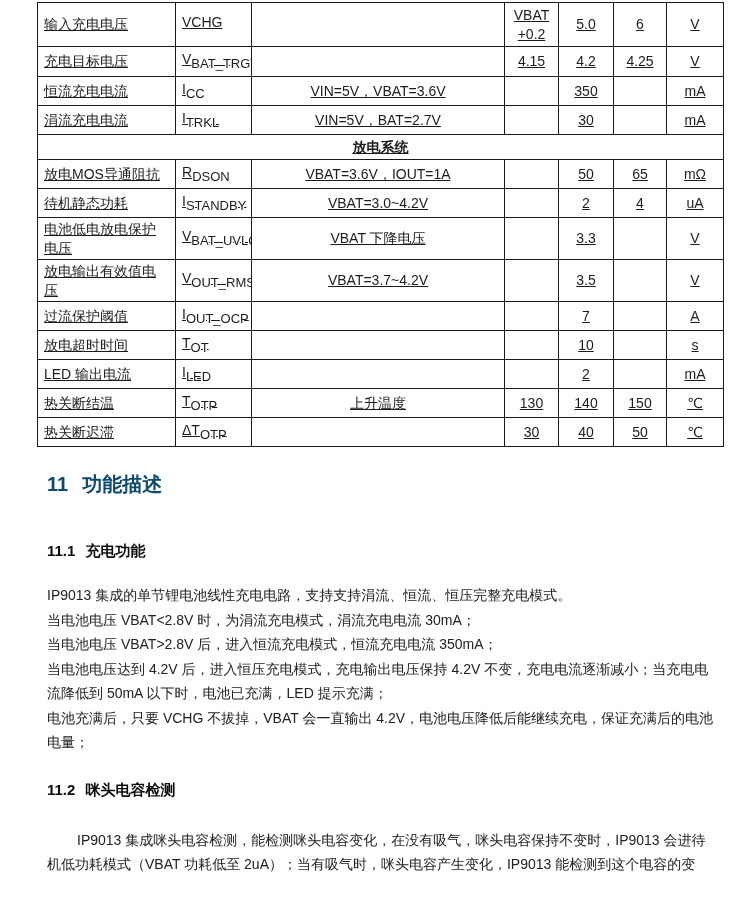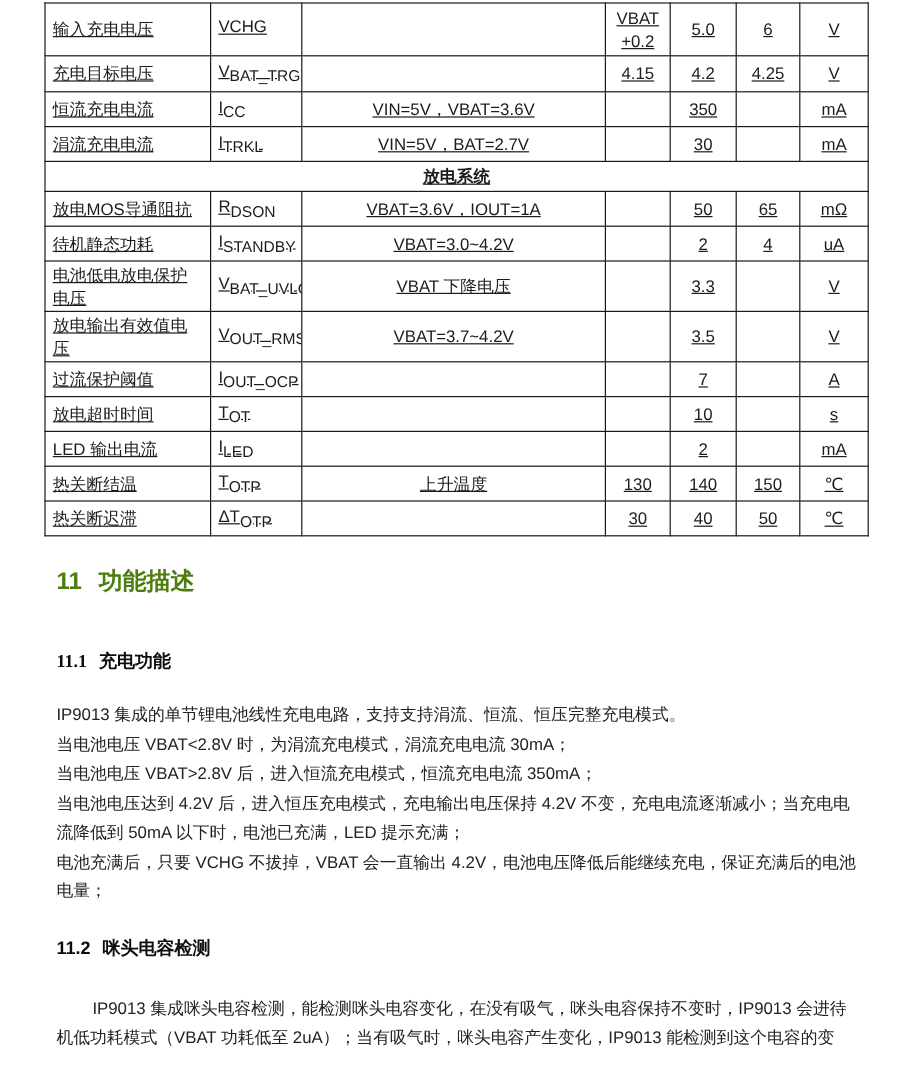--- a/index.html
+++ b/index.html
@@ -56,31 +56,31 @@
   .c-section {
     text-align: center;
     font-weight: bold;
     font-size: 14.5px;
   }
   
   .h-main {
     margin: 24px 16px 0 47px;
     font-size: 20px;
     font-weight: bold;
-    color: #4d7c0f;
+    color: #0c4a6e;
   }
   .h-main .h-num { margin-right: 14px; }
   .h-sub {
     margin: 0 0 0 47px;
     font-size: 15px;
     font-weight: bold;
     color: #0d0d0d;
   }
   .h-sub .h-num { margin-right: 10px; }
-  .h-sub-1 { margin-top: 44px; font-family: Liberation Serif, serif; }
+  .h-sub-1 { margin-top: 44px; }
   .h-sub-2 { margin-top: 26px; }
   .para {
     margin: 22px 2px 0 47px;
     width: 700px;
     font-size: 14px;
     line-height: 24.5px;
     color: #222222;
     white-space: pre-wrap;
   }
   .para-2 {

